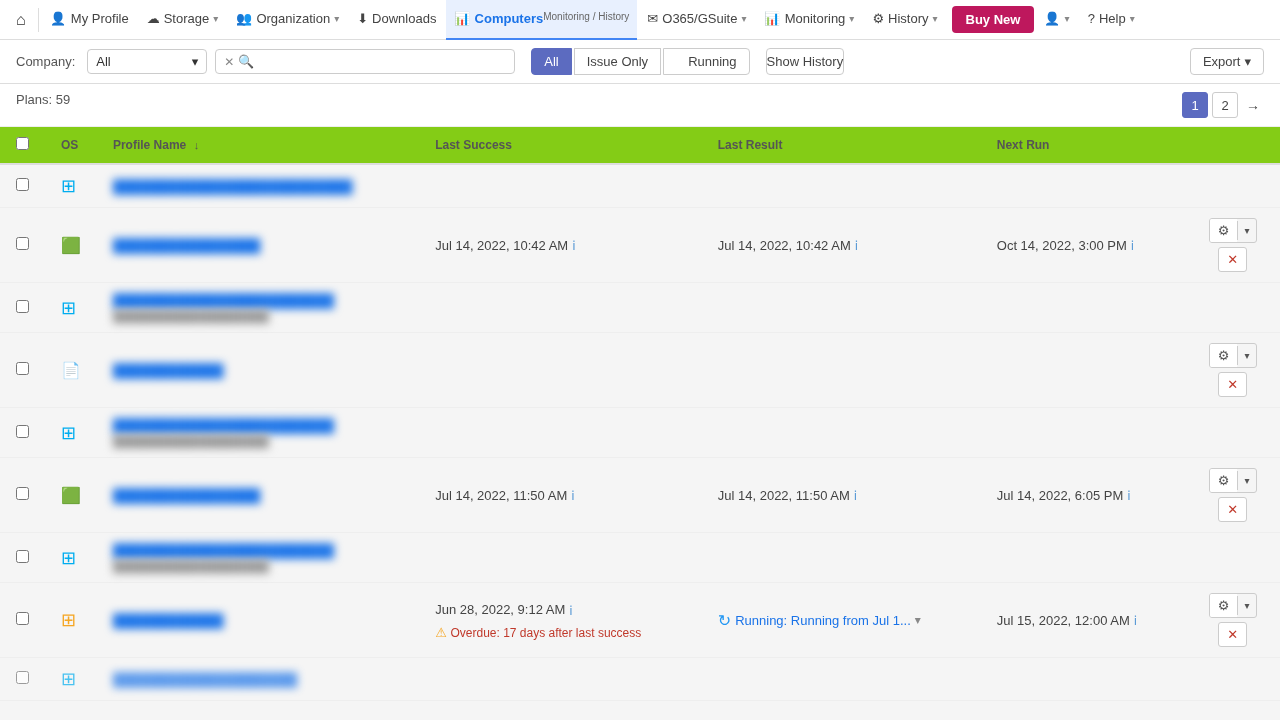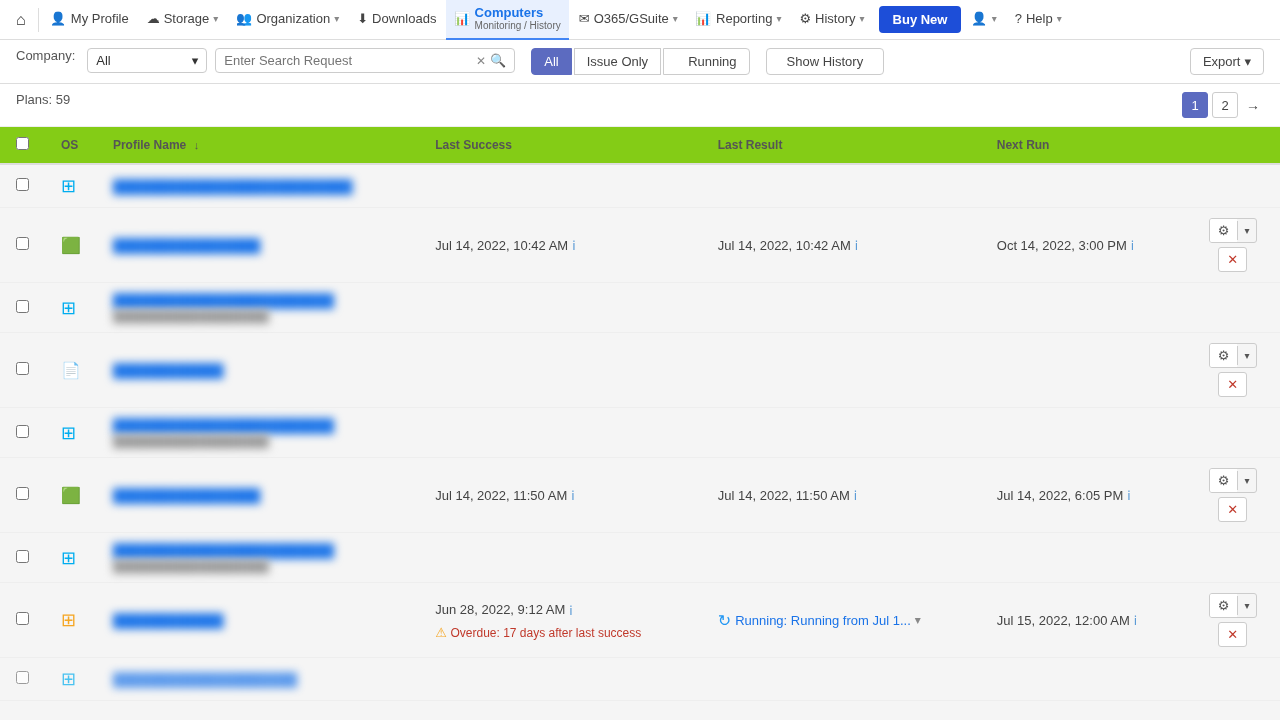--- a/index.html
+++ b/index.html
@@ -13,28 +13,28 @@
     .nav-item {
       display: flex; align-items: center; gap: 4px; padding: 0 8px; height: 40px;
       cursor: pointer; font-size: 13px; color: #444; white-space: nowrap;
       border-bottom: 2px solid transparent;
     }
     .nav-item.active { background: #e8f0fe; border-bottom: 2px solid #4285f4; color: #1a73e8; }
     .nav-item .caret { font-size: 10px; color: #888; }
     .nav-home { font-size: 16px; padding: 0 8px; cursor: pointer; }
     .nav-separator { width: 1px; height: 24px; background: #ddd; margin: 0 2px; }
     .btn-buy-new {
-      background: #1d4ed8; color: #fff; border: none; border-radius: 4px;
+      background: #be185d; color: #fff; border: none; border-radius: 4px;
       padding: 6px 14px; cursor: pointer; font-size: 13px; font-weight: 600;
       margin-left: 4px;
     }
 
     
     .toolbar {
-      display: flex; align-items: flex-start; background: #fff; border-bottom: 1px solid #ddd;
+      display: flex; align-items: center; background: #fff; border-bottom: 1px solid #ddd;
       padding: 8px 16px; gap: 8px;
     }
     .company-label { font-size: 13px; color: #555; margin-right: 4px; }
     .company-select {
       display: flex; align-items: center; border: 1px solid #ccc; border-radius: 4px;
       padding: 4px 8px; background: #fff; cursor: pointer; min-width: 120px;
       justify-content: space-between; font-size: 13px;
     }
     .search-box {
       display: flex; align-items: center; border: 1px solid #ccc; border-radius: 4px;
@@ -47,21 +47,21 @@
     .search-clear { color: #888; cursor: pointer; font-size: 12px; }
     .filter-group { display: flex; gap: 2px; margin-left: 8px; }
     .filter-btn {
       padding: 5px 12px; border: 1px solid #ccc; background: #fff; cursor: pointer;
       font-size: 13px; color: #444;
     }
     .filter-btn:first-child { border-radius: 4px 0 0 4px; }
     .filter-btn:last-child { border-radius: 0 4px 4px 0; padding-left: 24px; }
     .filter-btn.active { background: #5c6bc0; color: #fff; border-color: #5c6bc0; }
     .show-history-btn {
-      padding: 5px 20px; border: 1px solid #ccc; background: #fff; cursor: pointer;
+      padding: 5px 0; border: 1px solid #ccc; background: #fff; cursor: pointer;
       font-size: 13px; color: #444; border-radius: 4px; margin-left: 8px;
     }
     .export-btn {
       display: flex; align-items: center; gap: 4px; padding: 5px 12px;
       border: 1px solid #ccc; background: #fff; cursor: pointer; font-size: 13px;
       color: #444; border-radius: 4px; margin-left: auto;
     }
     .plans-bar {
       display: flex; align-items: flex-start; justify-content: space-between;
       padding: 8px 16px; background: #fff; border-bottom: 1px solid #eee;
@@ -140,35 +140,35 @@
     <span class="caret">▾</span>
   </div>
 
   <div class="nav-item">
     <span>⬇</span>
     <span>Downloads</span>
   </div>
 
   <div class="nav-item active">
     <span>📊</span>
-    <span style="display:flex;flex-direction:column;line-height:1.2;">
+    <span style="display:flex;flex-direction:row;line-height:1.2;">
       <span style="font-size:13px;font-weight:600;">Computers</span>
       <span style="font-size:10px;color:#666;">Monitoring / History</span>
     </span>
   </div>
 
   <div class="nav-item">
     <span>✉</span>
     <span>O365/GSuite</span>
     <span class="caret">▾</span>
   </div>
 
   <div class="nav-item">
     <span>📊</span>
-    <span>Reporting</span>
+    <span>Monitoring</span>
     <span class="caret">▾</span>
   </div>
 
   <div class="nav-item">
     <span>⚙</span>
     <span>History</span>
     <span class="caret">▾</span>
   </div>
 
   <button class="btn-buy-new">Buy New</button>
@@ -185,21 +185,20 @@
   </div>
 </nav>
 
 <div class="toolbar">
   <span class="company-label">Company:</span>
   <div class="company-select">
     <span>All</span>
     <span>▾</span>
   </div>
   <div class="search-box">
-    <input type="text" placeholder="Enter Search Request" style="">
     <span class="search-clear">✕</span>
     <span class="search-icon">🔍</span>
   </div>
 
   <div class="filter-group">
     <button class="filter-btn active">All</button>
     <button class="filter-btn">Issue Only</button>
     <button class="filter-btn">Running</button>
   </div>
 

